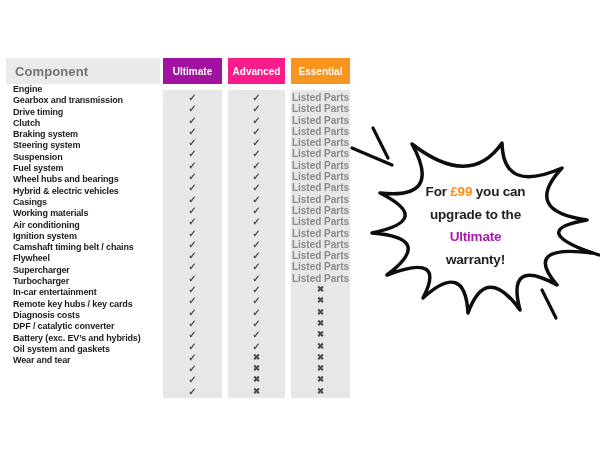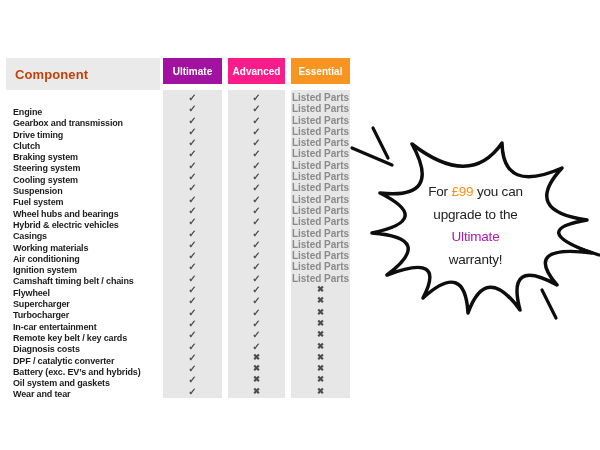--- a/index.html
+++ b/index.html
@@ -2,37 +2,37 @@
 <html><head>
 <meta charset="utf-8">
 <style>
   html,body { margin:0; padding:0; background:#ffffff; }
   .stage {
     position:relative; width:600px; height:450px; background:#ffffff;
     font-family:"Liberation Sans", sans-serif; overflow:hidden;
   }
   
   .comp-header {
-    position:absolute; left:6px; top:58px; width:154px; height:32px;
+    position:absolute; left:6px; top:58px; width:154px; height:26px;
     background:#EAEAEA; display:flex; align-items:center;
     padding-left:9px; box-sizing:border-box;
-    font-weight:bold; font-size:13px; color:#c2410c; letter-spacing:0.1px;
+    font-weight:bold; font-size:13px; color:#737373; letter-spacing:0.1px;
   }
   .col-head {
     position:absolute; top:58px; height:26px;
     display:flex; align-items:center; justify-content:center;
     color:#ffffff; font-weight:bold; font-size:10px;
   }
   .col-u { left:163px; width:59px; }
   .col-a { left:228px; width:57px; }
   .col-e { left:291px; width:59px; }
   
   .strip { position:absolute; top:90px; height:308px; background:#E7E7E7; }
   
-  .labels { position:absolute; left:13px; top:107px; width:152px; }
+  .labels { position:absolute; left:13px; top:84px; width:152px; }
   .row-label {
     height:11.3px; line-height:11.3px; font-size:9px; font-weight:bold;
     color:#1c1c1c; white-space:nowrap; letter-spacing:-0.15px;
   }
   .cells { position:absolute; top:92px; }
   .cells-u { left:163px; width:59px; }
   .cells-a { left:228px; width:57px; }
   .cells-e { left:291px; width:59px; }
   .cell { height:11.3px; line-height:11.3px; text-align:center; font-weight:bold; }
   .cell.check  { font-size:10px; color:#4d4d4d; }
@@ -40,21 +40,21 @@
   .cell.listed { font-size:10px;  color:#8a8a8a; }
   
   .burst-svg { position:absolute; left:345px; top:118px; width:255px; height:205px; }
   .burst {
     fill:#ffffff; stroke:#0d0d0d; stroke-width:3.5;
     stroke-linejoin:round; stroke-linecap:round;
   }
   .speed { stroke:#0d0d0d; stroke-width:3.2; stroke-linecap:round; fill:none; }
   .callout-text {
     position:absolute; left:398px; top:181px; width:155px;
-    text-align:center; font-weight:normal; font-size:13.5px;
+    text-align:center; font-weight:bold; font-size:13.5px;
     line-height:22.5px; color:#212121; letter-spacing:-0.2px;
   }
 </style>
 </head>
 <body>
 
 <div class="stage">
 
   <div class="comp-header">
     <span>Component</span>
@@ -68,35 +68,34 @@
   <div class="strip col-a"></div>
   <div class="strip col-e"></div>
 
   <div class="labels" id="labels">
       <div class="row-label">Engine</div>
       <div class="row-label">Gearbox and transmission</div>
       <div class="row-label">Drive timing</div>
       <div class="row-label">Clutch</div>
       <div class="row-label">Braking system</div>
       <div class="row-label">Steering system</div>
-      <div class="row-label">Cooling system</div>
       <div class="row-label">Suspension</div>
       <div class="row-label">Fuel system</div>
       <div class="row-label">Wheel hubs and bearings</div>
       <div class="row-label">Hybrid &amp; electric vehicles</div>
       <div class="row-label">Casings</div>
       <div class="row-label">Working materials</div>
       <div class="row-label">Air conditioning</div>
       <div class="row-label">Ignition system</div>
       <div class="row-label">Camshaft timing belt / chains</div>
       <div class="row-label">Flywheel</div>
       <div class="row-label">Supercharger</div>
       <div class="row-label">Turbocharger</div>
       <div class="row-label">In-car entertainment</div>
-      <div class="row-label">Remote key belt / key cards</div>
+      <div class="row-label">Remote key hubs / key cards</div>
       <div class="row-label">Diagnosis costs</div>
       <div class="row-label">DPF / catalytic converter</div>
       <div class="row-label">Battery (exc. EV’s and hybrids)</div>
       <div class="row-label">Oil system and gaskets</div>
       <div class="row-label">Wear and tear</div>
     </div>
   <div class="cells cells-u" id="cells-u">
       <div class="cell check">✓</div>
       <div class="cell check">✓</div>
       <div class="cell check">✓</div>

